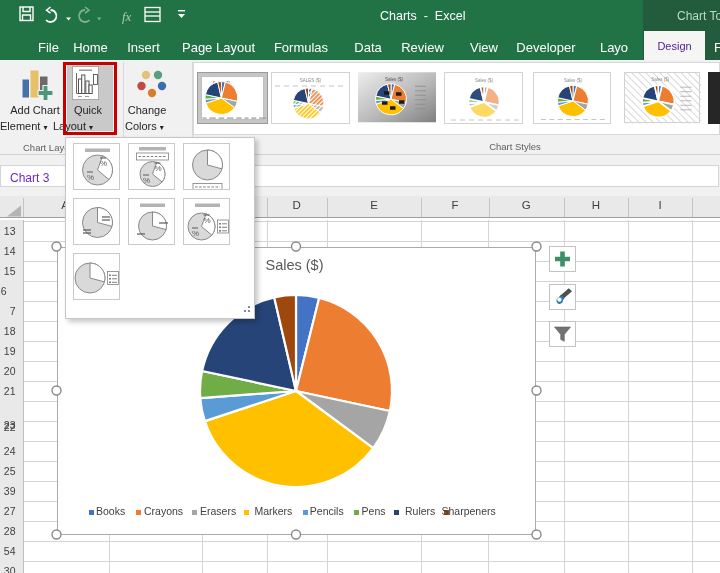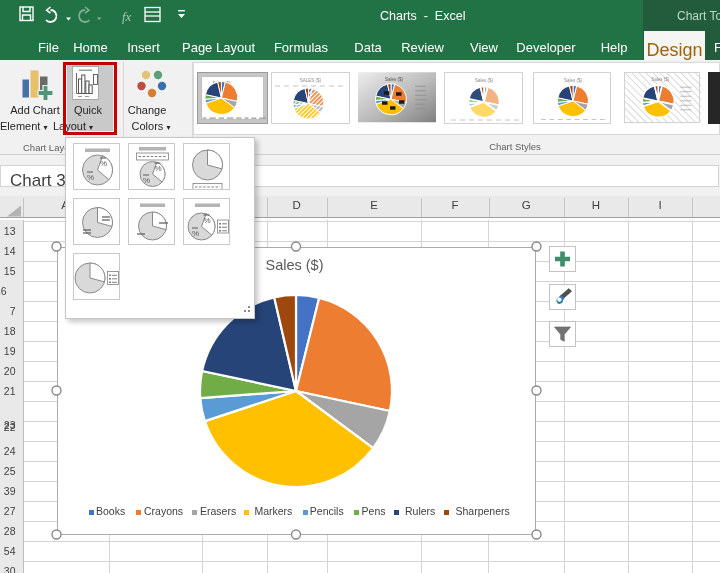--- a/index.html
+++ b/index.html
@@ -45,23 +45,23 @@
 <div class="abs" style="left:0;top:32px;width:643px;height:28px;background:#217346"></div>
 <div class="tab" style="left:48.5px">File</div>
 <div class="tab" style="left:90.5px">Home</div>
 <div class="tab" style="left:143.5px">Insert</div>
 <div class="tab" style="left:218.5px">Page Layout</div>
 <div class="tab" style="left:301px">Formulas</div>
 <div class="tab" style="left:368px">Data</div>
 <div class="tab" style="left:422.5px">Review</div>
 <div class="tab" style="left:484px">View</div>
 <div class="tab" style="left:546px">Developer</div>
-<div class="tab" style="left:614px">Help</div>
+<div class="tab" style="left:614px">Layo</div>
 <div class="abs" style="left:644px;top:31px;width:61px;height:29px;background:#f5f5f3"></div>
-<div class="abs" style="left:674.5px;top:40px;color:#a16207;font-size:18px;transform:translateX(-50%);white-space:nowrap">Design</div>
+<div class="abs" style="left:674.5px;top:40px;color:#4c1d95;font-size:11px;transform:translateX(-50%);white-space:nowrap">Design</div>
 <div class="abs" style="left:714px;top:40px;color:#fff;font-size:13px">F</div>
 
 <div class="abs" style="left:0;top:60px;width:720px;height:95px;background:#f1f1f1;border-bottom:1px solid #d0d0d0"></div>
 <div class="abs" style="left:122.8px;top:62px;width:1px;height:90px;background:#d8d8d8"></div>
 <div class="abs" style="left:191.5px;top:62px;width:1px;height:90px;background:#d8d8d8"></div>
 
 <svg class="abs" style="left:17px;top:66px" width="36" height="34" viewBox="0 0 36 34">
   <rect x="5.5" y="13.5" width="6.5" height="18" fill="#4472a8"></rect>
   <rect x="13.5" y="4.5" width="8" height="27" fill="#e8c06a"></rect>
   <rect x="23" y="10.5" width="7.5" height="14" fill="#6a6a6a"></rect>
@@ -91,21 +91,21 @@
 <div class="abs" style="left:63px;top:61.5px;width:53.5px;height:73px;border:3.5px solid #c40000"></div>
 
 <svg class="abs" style="left:136px;top:66px" width="32" height="34" viewBox="0 0 32 34">
   <circle cx="10" cy="9" r="4.2" fill="#e3c379"></circle>
   <circle cx="22" cy="9" r="4.2" fill="#5a9e7c"></circle>
   <circle cx="5.5" cy="20" r="4.2" fill="#bf4b42"></circle>
   <circle cx="26" cy="20" r="4.2" fill="#3a6fae"></circle>
   <circle cx="16" cy="27" r="4.2" fill="#d57f2e"></circle>
 </svg>
 <div class="abs" style="left:112px;top:104px;width:70px;text-align:center;font-size:11px;color:#262626">Change</div>
-<div class="abs" style="left:116px;top:120px;width:70px;text-align:center;font-size:11px;color:#262626">Colors <span style="font-size:8px">▾</span></div>
+<div class="abs" style="left:125px;top:120px;width:70px;text-align:left;font-size:11px;color:#262626">Colors <span style="font-size:8px">▾</span></div>
 
 <div class="abs" style="left:192.5px;top:62px;width:527.5px;height:73px;background:#fff;border:1px solid #d8d8d8"></div>
 <div style="position:absolute;left:197px;top:72px;width:70.5px;height:51.5px;background:#c6c6c6;border:1px solid #9a9a9a"></div>
     <div style="position:absolute;left:201px;top:76px;width:62.5px;height:43.5px;background:#fff;border:1px solid #c0c0c0"></div>
     <svg style="position:absolute;left:202px;top:75.5px" width="64" height="47" viewBox="0 0 64 47">
       <text x="19.5" y="8.5" font-size="4.5" fill="#7a7a7a" font-family="Liberation Sans" text-anchor="middle">Sales ($)</text>
       <path d="M19.4,22.0 L19.40,5.60 A16.4,16.4 0 0 1 23.37,6.09 Z" fill="#4472C4" stroke="#fff" stroke-width="1" stroke-linejoin="round"></path>
       <path d="M19.4,22.0 L23.37,6.09 A16.4,16.4 0 0 1 35.44,25.41 Z" fill="#ED7D31" stroke="#fff" stroke-width="1" stroke-linejoin="round"></path>
       <path d="M19.4,22.0 L35.44,25.41 A16.4,16.4 0 0 1 32.58,31.76 Z" fill="#A5A5A5" stroke="#fff" stroke-width="1" stroke-linejoin="round"></path>
       <path d="M19.4,22.0 L32.58,31.76 A16.4,16.4 0 0 1 3.83,27.15 Z" fill="#FFC000" stroke="#fff" stroke-width="1" stroke-linejoin="round"></path>
@@ -287,21 +287,21 @@
       <line x1="56" y1="37.5" x2="67" y2="37.5" stroke="#b0b0b0" stroke-width="0.9"></line>
     </svg>
     <div style="position:absolute;left:623.5px;top:72px;width:76.5px;height:50.5px;border:1px solid #d2d2d2;background:transparent"></div>
     <div style="position:absolute;left:708px;top:72px;width:12px;height:51.5px;background:#262626"></div>
 
 <div class="abs" style="left:23px;top:141.5px;font-size:9.5px;color:#5e5e5e">Chart Layo</div>
 <div class="abs" style="left:455px;top:140.5px;width:120px;text-align:center;font-size:9.5px;color:#5e5e5e">Chart Styles</div>
 
 <div class="abs" style="left:0;top:155px;width:720px;height:41px;background:#f1f1f1"></div>
 <div class="abs" style="left:0;top:165px;width:719px;height:21.5px;background:#fff;border:1px solid #d4d4d4"></div>
-<div class="abs" style="left:10px;top:171px;font-size:17px;color:#404040">Chart 3</div>
+<div class="abs" style="left:10px;top:171px;font-size:12px;color:#6d28d9">Chart 3</div>
 
 <div class="abs" style="left:0;top:196px;width:720px;height:22px;background:#e9e9e9;border-bottom:1px solid #9f9f9f;font-size:11.5px;color:#3f3f3f">
 <div style="position:absolute;left:35px;top:3px;width:60px;text-align:center">A</div>
       <div style="position:absolute;left:266.6px;top:3px;width:60px;text-align:center">D</div>
       <div style="position:absolute;left:344px;top:3px;width:60px;text-align:center">E</div>
       <div style="position:absolute;left:425px;top:3px;width:60px;text-align:center">F</div>
       <div style="position:absolute;left:496.29999999999995px;top:3px;width:60px;text-align:center">G</div>
       <div style="position:absolute;left:566px;top:3px;width:60px;text-align:center">H</div>
       <div style="position:absolute;left:630px;top:3px;width:60px;text-align:center">I</div>
       <div style="position:absolute;left:23px;top:2px;width:1px;height:19px;background:#c4c4c4"></div>
@@ -392,21 +392,21 @@
       <div class="lg" style="left:143.5px">Erasers</div>
       <div style="position:absolute;left:187.5px;top:263px;width:5px;height:5px;background:#FFC000"></div>
       <div class="lg" style="left:197.9px">Markers</div>
       <div style="position:absolute;left:246.2px;top:263px;width:5px;height:5px;background:#5B9BD5"></div>
       <div class="lg" style="left:253.3px">Pencils</div>
       <div style="position:absolute;left:297.5px;top:263px;width:5px;height:5px;background:#70AD47"></div>
       <div class="lg" style="left:305.1px">Pens</div>
       <div style="position:absolute;left:337.9px;top:263px;width:5px;height:5px;background:#264478"></div>
       <div class="lg" style="left:348.5px">Rulers</div>
       <div style="position:absolute;left:387.3px;top:263px;width:5px;height:5px;background:#9E480E"></div>
-      <div class="lg" style="left:399px">Sharpeners</div>
+      <div class="lg" style="left:385px">Sharpeners</div>
 </div>
 
 <svg class="abs" style="left:46px;top:236px" width="500" height="310" viewBox="0 0 500 310">
   <g fill="#fff" stroke="#8a8a8a" stroke-width="1.4">
     <circle cx="10.5" cy="10.5" r="4.5"></circle>
         <circle cx="250" cy="10.5" r="4.5"></circle>
         <circle cx="490.5" cy="10.5" r="4.5"></circle>
     <circle cx="10.5" cy="154.5" r="4.5"></circle>
         <circle cx="490.5" cy="154.5" r="4.5"></circle>
     <circle cx="10.5" cy="298.5" r="4.5"></circle>

